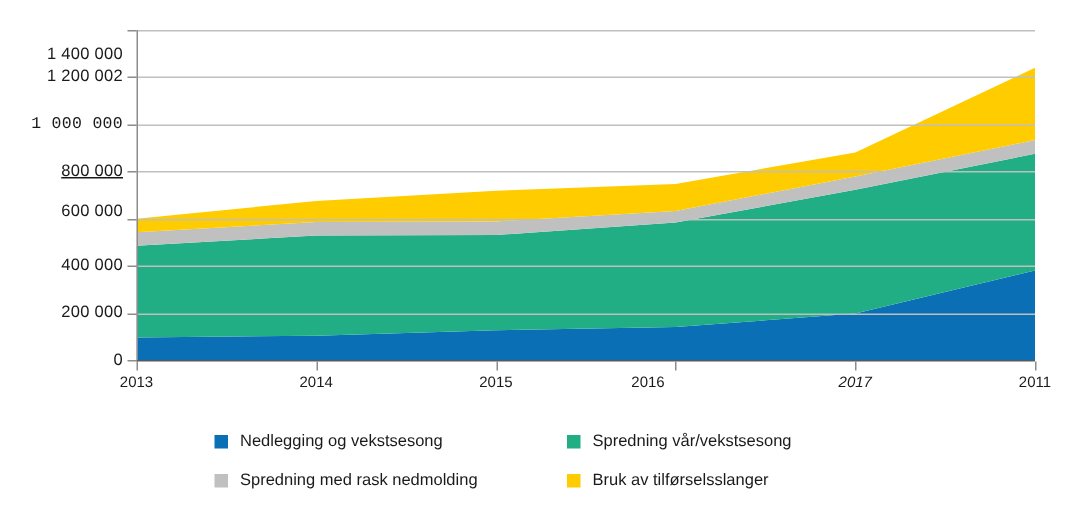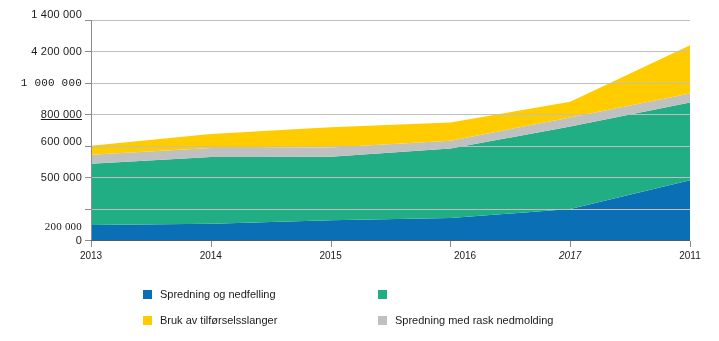--- a/index.html
+++ b/index.html
@@ -69,27 +69,27 @@
 
   svg{display:block;}
 </style>
 </head>
 <body>
 
 <div id="chart-root">
 
   <div class="ylabels">
       <div class="ylabel" style="top: 240px;">0</div>
-      <div class="ylabel" style="top: 226px; font-family: Liberation Serif, serif;">200 000</div>
-      <div class="ylabel" style="top: 177.143px;">500 000</div>
+      <div class="ylabel" style="top: 208px;">200 000</div>
+      <div class="ylabel" style="top: 177.143px;">400 000</div>
       <div class="ylabel" style="top: 141px;">600 000</div>
       <div class="ylabel" style="top: 114.286px; text-decoration: underline;">800 000</div>
       <div class="ylabel" style="top: 82.8571px; font-family: Liberation Mono, monospace;">1 000 000</div>
-      <div class="ylabel" style="top: 51.4286px;">4 200 000</div>
-      <div class="ylabel" style="top: 14px;">1 400 000</div>
+      <div class="ylabel" style="top: 51.4286px;">1 200 002</div>
+      <div class="ylabel" style="top: 36px;">1 400 000</div>
     </div>
 
   <div class="plot-area">
     <div class="gridlines-layer">
         <div class="gridline" style="top: 188.571px;"></div>
         <div class="gridline" style="top: 157.143px;"></div>
         <div class="gridline" style="top: 125.714px;"></div>
         <div class="gridline" style="top: 94.2857px;"></div>
         <div class="gridline" style="top: 62.8571px;"></div>
         <div class="gridline" style="top: 31.4286px;"></div>
@@ -104,47 +104,48 @@
   </div>
 
   <div class="axis-y"></div>
   <div class="axis-x"></div>
 
   <div class="xlabels"></div>
 
   <div class="legend">
       <div class="legend-item">
         <span class="swatch" style="background: rgb(10, 111, 181);"></span>
-        <span class="legend-label">Spredning og nedfelling</span>
+        <span class="legend-label">Nedlegging og vekstsesong</span>
       </div>
       <div class="legend-item">
         <span class="swatch" style="background: rgb(33, 174, 133);"></span>
+        <span class="legend-label">Spredning vår/vekstsesong</span>
+      </div>
+      <div class="legend-item">
+        <span class="swatch" style="background: rgb(192, 192, 192);"></span>
+        <span class="legend-label">Spredning med rask nedmolding</span>
       </div>
       <div class="legend-item">
         <span class="swatch" style="background: rgb(255, 204, 0);"></span>
         <span class="legend-label">Bruk av tilførselsslanger</span>
-      </div>
-      <div class="legend-item">
-        <span class="swatch" style="background: rgb(192, 192, 192);"></span>
-        <span class="legend-label">Spredning med rask nedmolding</span>
       </div>
     </div>
 <div class="tick-y" style="top: 240px;"></div>
     <div class="tick-y" style="top: 208.571px;"></div>
     <div class="tick-y" style="top: 177.143px;"></div>
     <div class="tick-y" style="top: 145.714px;"></div>
     <div class="tick-y" style="top: 114.286px;"></div>
     <div class="tick-y" style="top: 82.8571px;"></div>
     <div class="tick-y" style="top: 51.4286px;"></div>
     <div class="tick-y" style="top: 20px;"></div>
     <div class="xlabel" style="left: 91px;">2013</div>
     <div class="tick-x" style="left: 91px;"></div>
     <div class="xlabel" style="left: 210.8px;">2014</div>
     <div class="tick-x" style="left: 210.8px;"></div>
     <div class="xlabel" style="left: 330.6px;">2015</div>
     <div class="tick-x" style="left: 330.6px;"></div>
-    <div class="xlabel" style="left: 465px; text-align: right;">2016</div>
+    <div class="xlabel" style="left: 432px; text-align: right;">2016</div>
     <div class="tick-x" style="left: 450.4px;"></div>
     <div class="xlabel" style="left: 570.2px; font-style: italic;">2017</div>
     <div class="tick-x" style="left: 570.2px;"></div>
     <div class="xlabel" style="left: 690px;">2011</div>
     <div class="tick-x" style="left: 690px;"></div>
   </div>
 
 </body></html>

